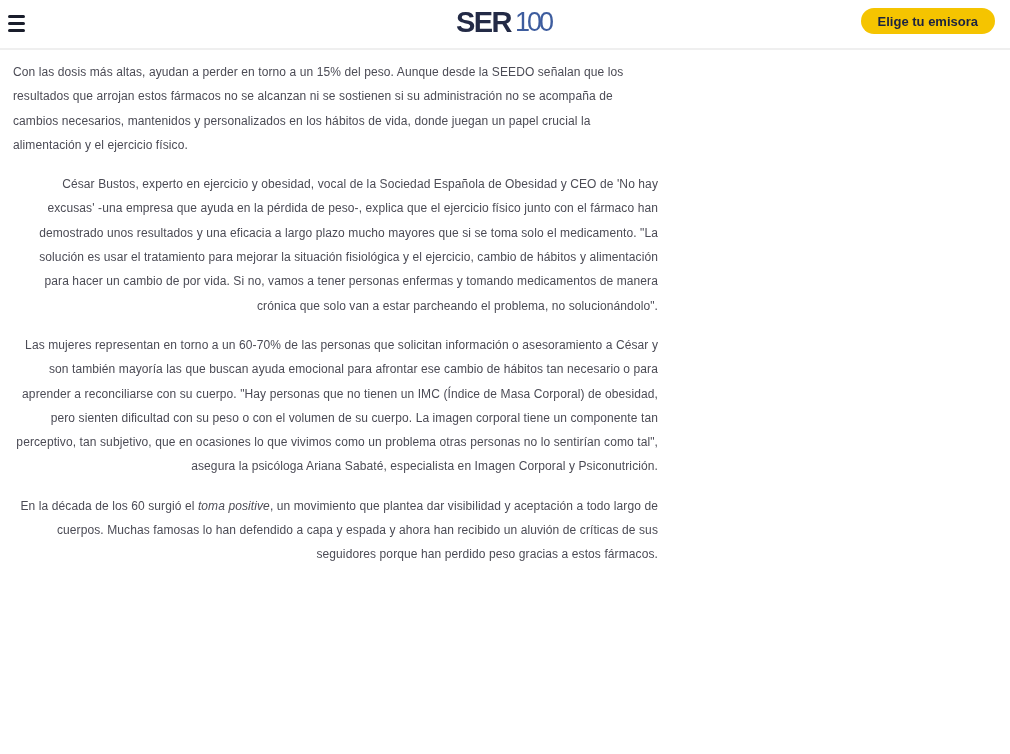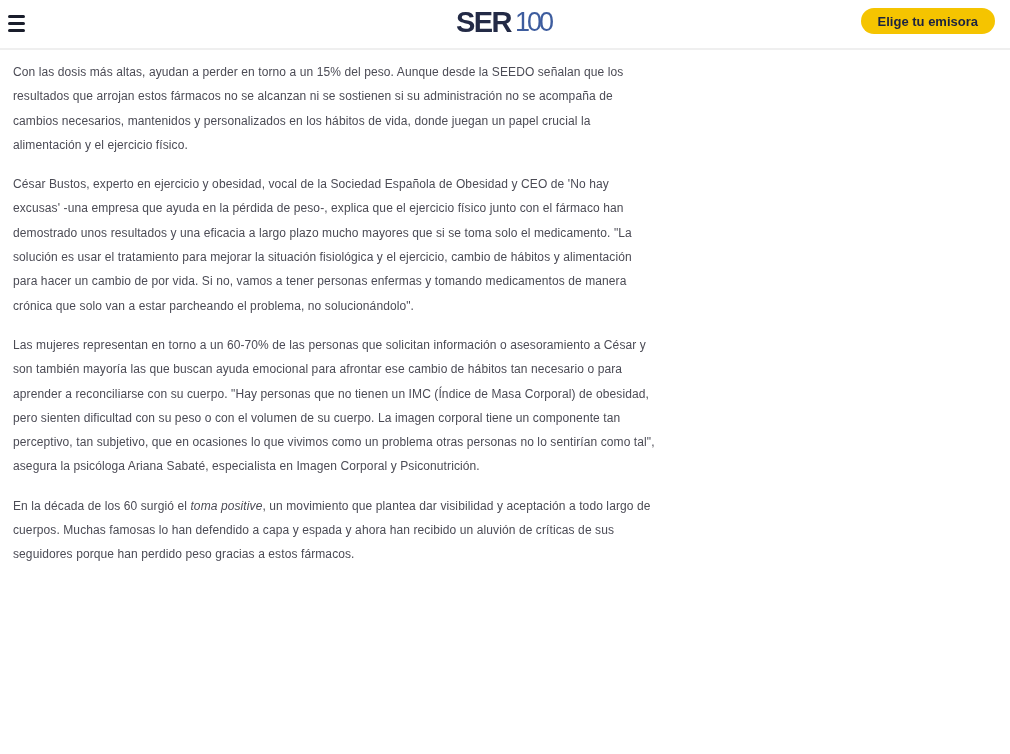--- a/index.html
+++ b/index.html
@@ -82,21 +82,21 @@
     width: 660px;
   }
   .article-body p {
     margin: 0 0 15px 0;
     width: 645px;
     font-size: 12px;
     line-height: 24.3px;
     color: #4b4b55;
     letter-spacing: 0.1px;
   }
-  .article-body p + p { margin-top: 15px; }
+  .article-body p + p { margin-top: 15px; text-align: right; }
   .article-body em { font-style: italic; }
 </style>
 </head>
 <body>
 
 <header class="site-header">
   <button class="menu-btn" aria-label="menu">
     <span class="hamburger" style="display:flex;flex-direction:column;gap:4px;">
       <span class="bar"></span>
       <span class="bar"></span>

